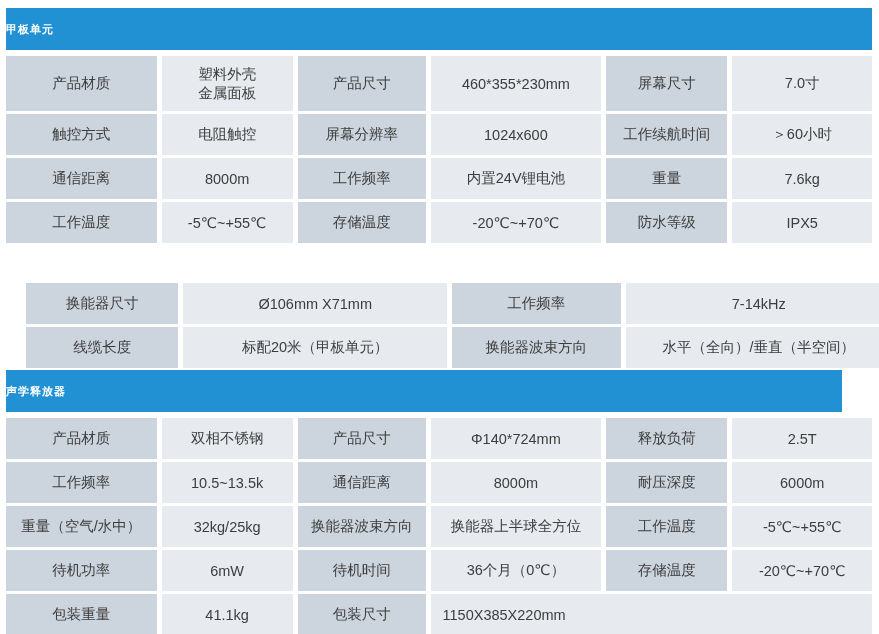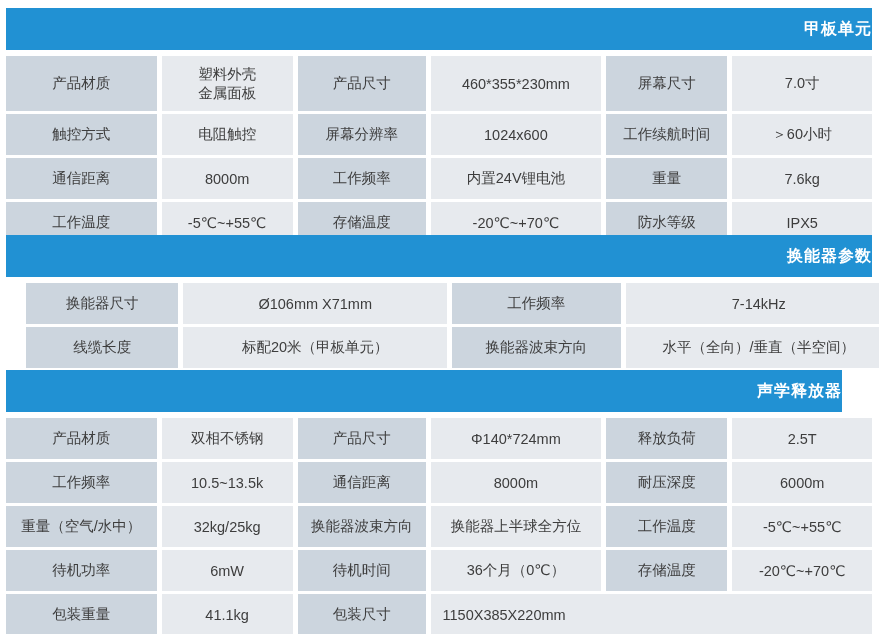--- a/index.html
+++ b/index.html
@@ -17,22 +17,22 @@
   .page {
     position: relative;
     width: 879px;
     height: 634px;
     background: #ffffff;
   }
   .band {
     background: #2191d3;
     color: #ffffff;
     font-weight: bold;
-    font-size: 16px;
-    text-align: right;
+    font-size: 11px;
+    text-align: left;
     letter-spacing: 1px;
     height: 42px;
     line-height: 42px;
   }
   table.grid {
     width: 100%;
     border-collapse: separate;
     border-spacing: 5px 3px;
     table-layout: fixed;
     margin: 0;
@@ -119,21 +119,20 @@
             <td class="val">-5℃~+55℃</td>
             <td class="lbl">存储温度</td>
             <td class="val">-20℃~+70℃</td>
             <td class="lbl">防水等级</td>
             <td class="val">IPX5</td>
           </tr>
         </tbody>
       </table>
     </div>
 
-  <div class="band" id="tbl2-band">换能器参数</div>
   <div id="tbl2-grid">
       <table class="grid">
         <colgroup>
           <col style="width: 17.9%;">
           <col style="width: 31%;">
           <col style="width: 19.8%;">
           <col style="width: 31.3%;">
         </colgroup>
         <tbody>
           <tr>

